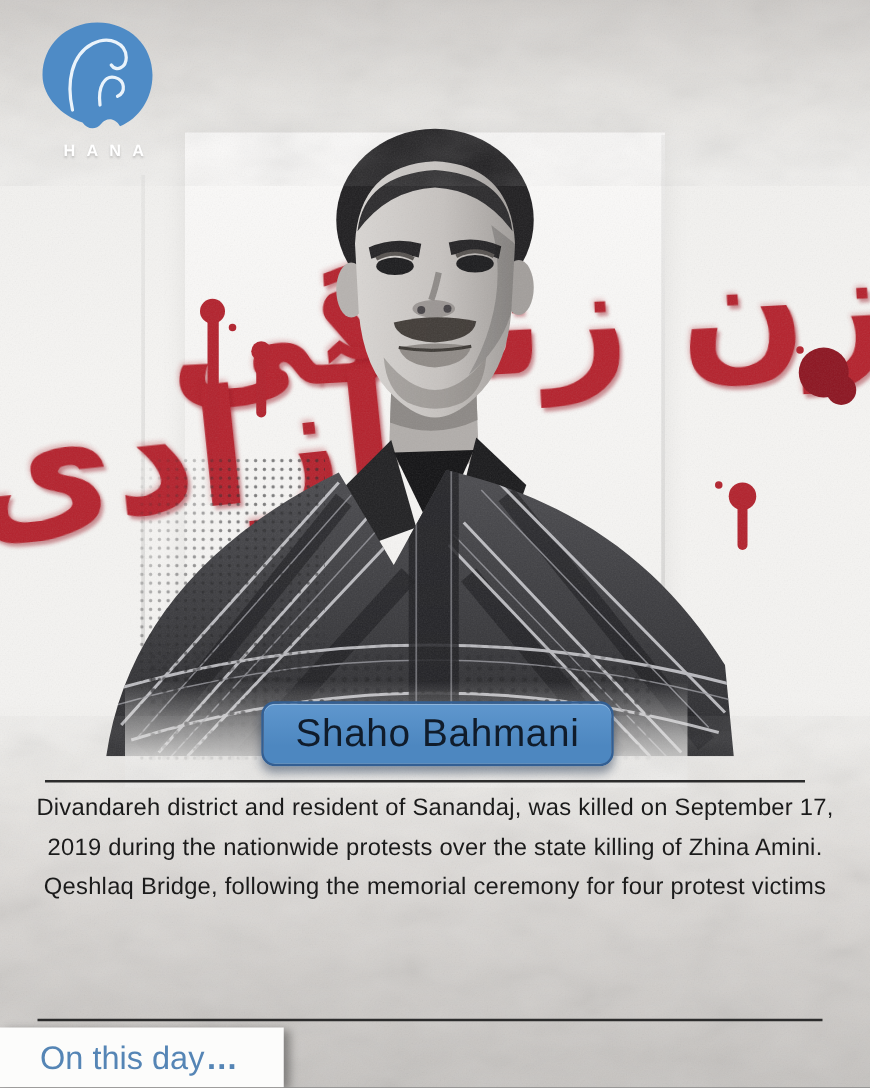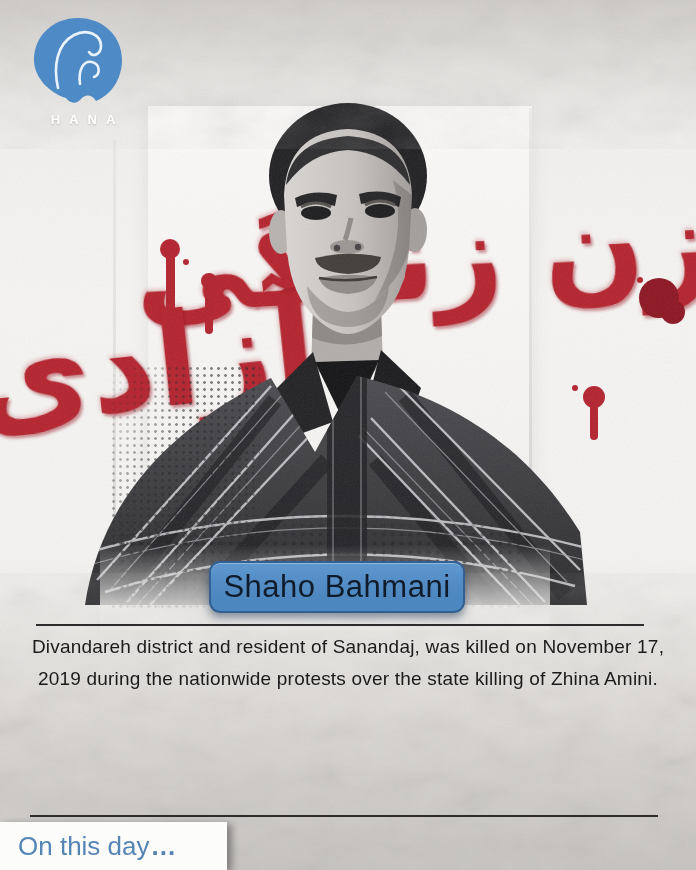--- a/index.html
+++ b/index.html
@@ -57,41 +57,41 @@
     background:linear-gradient(180deg, rgba(242,241,239,0), rgba(238,237,235,.95) 85%);
   }
   
   .logo{ position:absolute; left:20px; top:16px; width:126px; z-index:7; text-align:center;}
   .logo-text{
     margin-top:2px; color:#ffffff; font-size:13px; font-weight:bold;
     letter-spacing:9px; padding-left:9px; text-shadow:0 1px 2px rgba(0,0,0,.18);
   }
   
   .nameplate{
-    position:absolute; left:209px; top:561px; width:256px; height:52px; z-index:8;
+    position:absolute; left:209px; top:561px; width:282px; height:52px; z-index:8;
     background:linear-gradient(180deg,#5f97ce,var(--plate-blue,#4d87c0) 70%);
     border:2px solid #335f93; border-radius:11px;
     box-shadow:0 5px 8px rgba(15,35,65,.45), inset 0 1px 0 rgba(255,255,255,.3);
     display:flex; align-items:center; justify-content:center;
     font-size:31px; color:#101c2b; letter-spacing:.5px;
   }
   
   .divider-top{ position:absolute; left:36px; top:624px; width:608px; height:2px; background:#2c2c2c; z-index:8;}
   .divider-bottom{ position:absolute; left:30px; top:815px; width:628px; height:2px; background:#2c2c2c; z-index:8;}
   .article{
     position:absolute; left:18px; top:631px; width:660px; z-index:8;
     text-align:center; color:#1b1b1b; font-size:19px; line-height:31.6px;
     letter-spacing:.2px;
   }
   .article .line{ white-space:nowrap; }
   
   .on-this-day{
     position:absolute; left:0; top:822px; width:227px; height:48px; z-index:9;
     background:#fcfcfb; box-shadow:5px 2px 7px rgba(0,0,0,.35);
-    display:flex; align-items:center; padding-left:18px;
+    display:flex; align-items:center; padding-left:32px;
     color:var(--footer-blue,#5585b5); font-size:26px;
   }
   .on-this-day .dots{ font-weight:bold; letter-spacing:1px; margin-left:2px; }
   .noise{ position:absolute; left:0; top:0; z-index:6; pointer-events:none; }
 </style>
 </head>
 <body>
 
 <div class="poster">
 
@@ -242,22 +242,23 @@
     </svg>
     <div class="logo-text">HANA</div>
   </div>
 
   <div class="nameplate">
     <span>Shaho Bahmani</span>
   </div>
 
   <div class="divider-top"></div>
   <div class="article">
-    <div class="line">Divandareh district and resident of Sanandaj, was killed on November 17,</div>
+    <div class="line">Divandareh district and resident of Sanandaj, was killed on September 17,</div>
     <div class="line">2019 during the nationwide protests over the state killing of Zhina Amini.</div>
+    <div class="line">Qeshlaq Bridge, following the memorial ceremony for four protest victims</div>
   </div>
   <div class="divider-bottom"></div>
 
   <div class="on-this-day">
     <span>On this day</span>
       <span class="dots">...</span>
   </div>
 
 </div>
 

